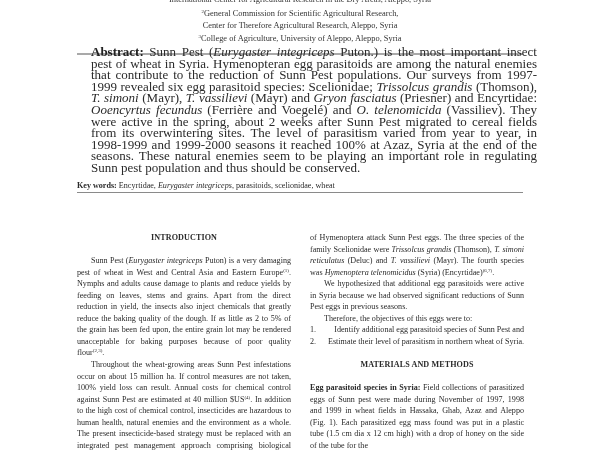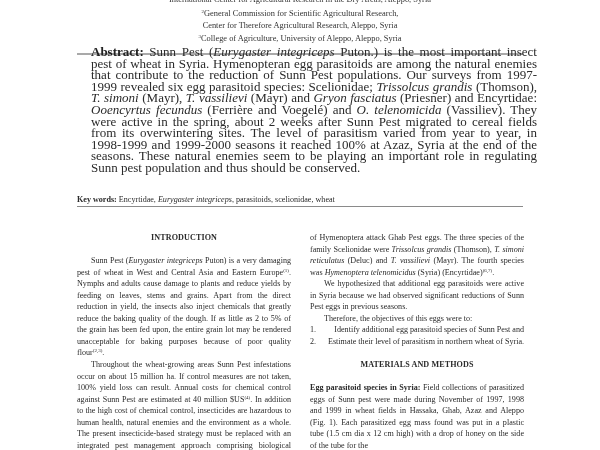--- a/index.html
+++ b/index.html
@@ -44,21 +44,21 @@
     width: 446px;
     text-align: justify;
     font-size: 13px;
     line-height: 11.6px;
     margin-left: 14px;
   }
   .abstract b { font-weight: bold; color: #222; }
   .keywords {
     position: absolute;
     left: 77px;
-    top: 194px;
+    top: 180px;
     width: 446px;
     font-size: 8.1px;
     line-height: 11.6px;
     border-bottom: 1px solid #8a8a8a;
     padding-bottom: 0px;
     white-space: nowrap;
   }
   .keywords b { font-weight: bold; }
   .col {
     position: absolute;
@@ -108,21 +108,21 @@
 <div class="keywords"><b>Key words:</b><span> Encyrtidae, </span><i>Eurygaster integriceps</i><span>,  parasitoids,  scelionidae, wheat</span></div>
 
 <div class="col col-left">
   <div class="section-head">INTRODUCTION</div>
   <div class="gap"></div>
   <p class="indent"><span>Sunn Pest (</span><i>Eurygaster integriceps</i><span> Puton) is a very damaging pest of wheat in West and Central Asia and Eastern Europe</span><sup class="ref">(1)</sup><span>. Nymphs and adults cause damage to plants and reduce yields by feeding on leaves, stems and grains. Apart from the direct reduction in yield, the insects also inject chemicals that greatly reduce the baking quality of the dough. If as little as 2 to 5% of the grain has been fed upon, the entire grain lot may be rendered unacceptable for baking purposes because of poor quality flour</span><sup class="ref">(2,3)</sup><span>.</span></p>
   <p class="indent"><span>Throughout the wheat-growing areas Sunn Pest infestations occur on about 15 million ha. If control measures are not taken, 100% yield loss can result. Annual costs for chemical control against Sunn Pest are estimated at 40 million $US</span><sup class="ref">(4)</sup><span>. In addition to the high cost of chemical control, insecticides are hazardous to human health, natural enemies and the environment as a whole. The present insecticide-based strategy must be replaced with an integrated pest management approach comprising biological control, host plant resistance and cultural</span></p>
 </div>
 
 <div class="col col-right">
-  <p><span>of Hymenoptera attack Ghab Pest eggs. The three species of the family Scelionidae were </span><i>Trissolcus grandis</i><span> (Thomson), </span><i>T. simoni reticulatus</i><span> (Deluc) and </span><i>T. vassilievi</i><span> (Mayr). The fourth species was </span><i>Hymenoptera telenomicidus</i><span> (Syria) (Encyrtidae)</span><sup class="ref">(6,7)</sup><span>.</span></p>
+  <p><span>of Hymenoptera attack Sunn Pest eggs. The three species of the family Scelionidae were </span><i>Trissolcus grandis</i><span> (Thomson), </span><i>T. simoni reticulatus</i><span> (Deluc) and </span><i>T. vassilievi</i><span> (Mayr). The fourth species was </span><i>Hymenoptera telenomicidus</i><span> (Syria) (Encyrtidae)</span><sup class="ref">(6,7)</sup><span>.</span></p>
   <p class="indent">We hypothesized that additional egg parasitoids were active in Syria because we had observed significant reductions of Sunn Pest eggs in previous seasons.</p>
   <p class="indent">Therefore,  the  objectives  of this eggs were to:</p>
   <div class="numbered">
     <span class="num">1.</span>
     <span class="txt">Identify additional egg parasitoid species of Sunn Pest and</span>
   </div>
   <div class="numbered">
     <span class="num">2.</span>
     <span class="txt">Estimate their level of parasitism in northern wheat of Syria.</span>
   </div>

